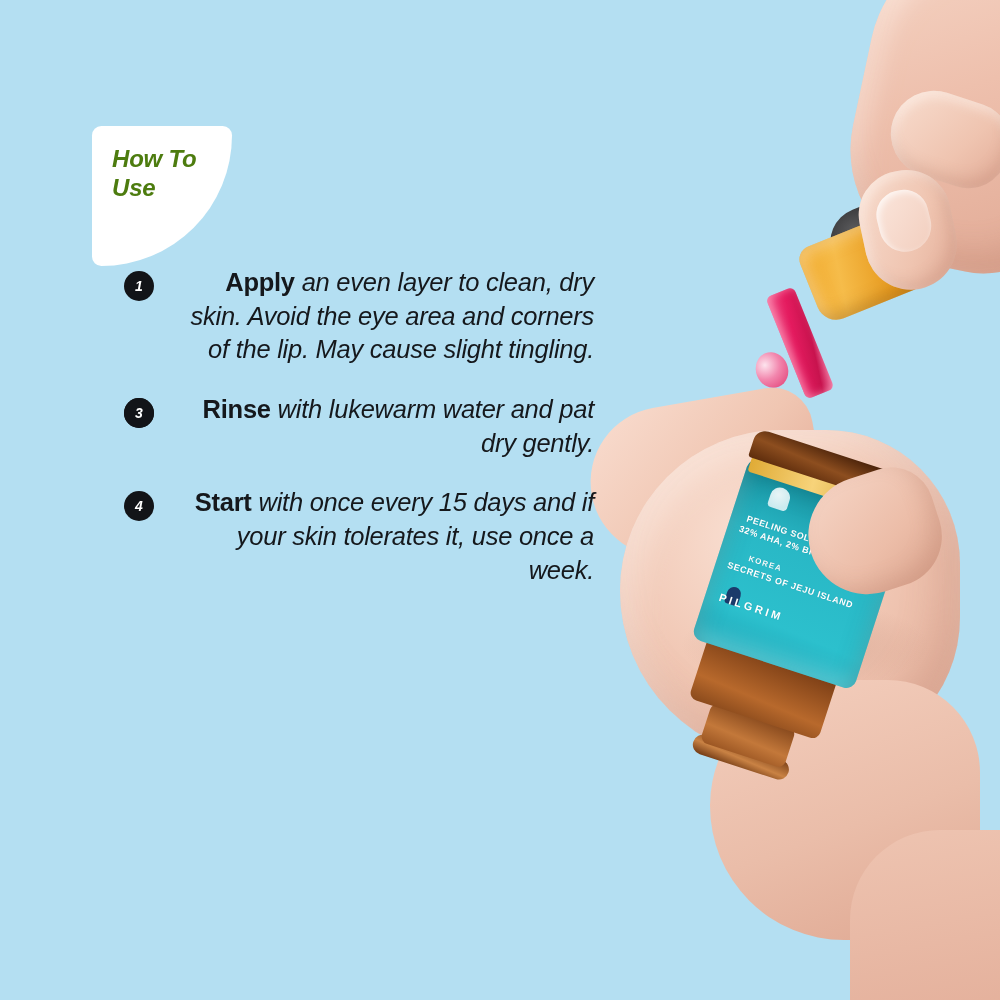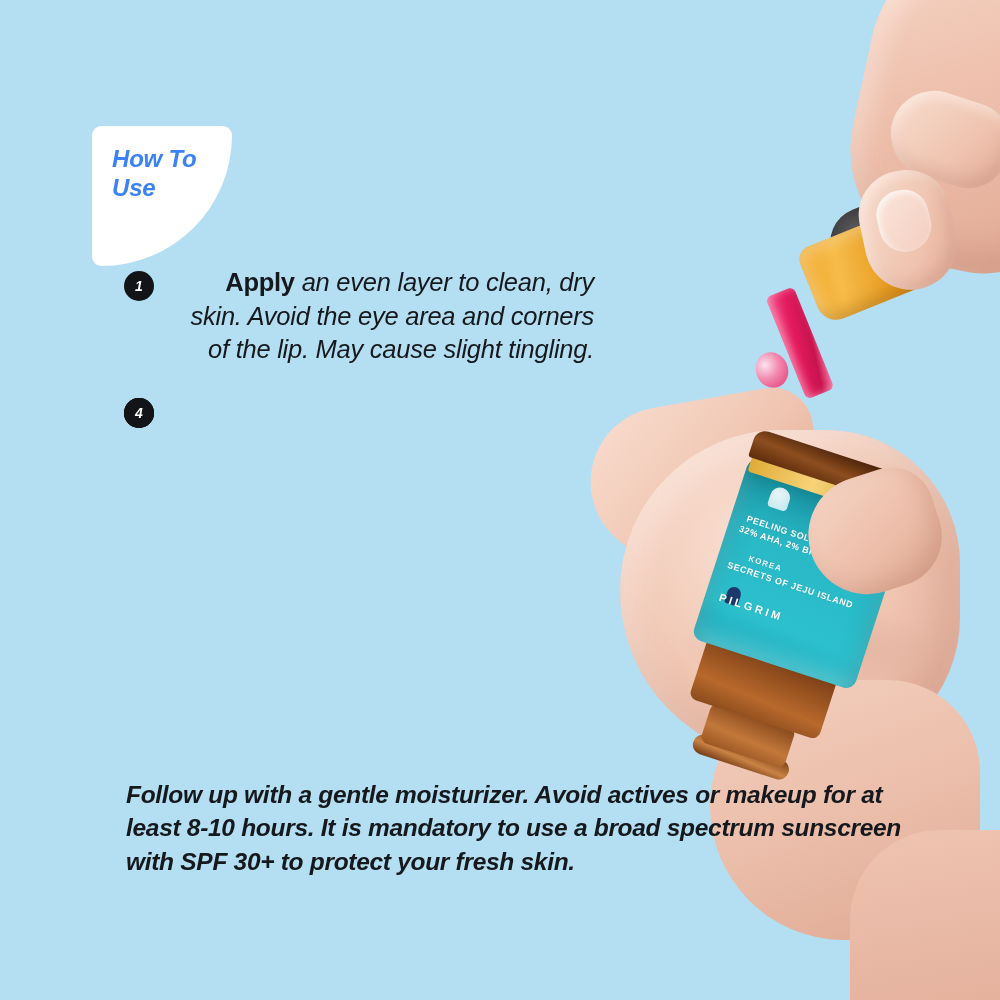--- a/index.html
+++ b/index.html
@@ -34,21 +34,21 @@
     z-index: 5;
   }
   .howto-title {
     position: absolute;
     left: 20px;
     top: 18px;
     font-size: 24px;
     font-style: italic;
     font-weight: 700;
     line-height: 1.22;
-    color: #3b82f6;
+    color: #4d7c0f;
     letter-spacing: -0.2px;
     white-space: pre-line;
   }
 
   
   .steps {
     position: absolute;
     left: 124px;
     top: 266px;
     width: 470px;
@@ -421,23 +421,24 @@
       <div class="step-badge">1</div>
       <div class="step-text"><span class="lead">Apply</span><span> an even layer to clean, dry skin. Avoid the eye area and corners of the lip. May cause slight tingling.</span></div>
     </div>
 
     <div class="step">
       <div class="step-badge">2</div>
     </div>
 
     <div class="step">
       <div class="step-badge">3</div>
+      <div class="step-text"><span class="lead">Rinse</span><span> with lukewarm water and pat dry gently.</span></div>
     </div>
 
     <div class="step">
       <div class="step-badge">4</div>
+      <div class="step-text"><span class="lead">Start</span><span> with once every 15 days and if your skin tolerates it, use once a week.</span></div>
     </div>
 
   </div>
 
-  <div class="footnote">Follow up with a gentle moisturizer. Avoid actives or makeup for at least 8-10 hours. It is mandatory to use a broad spectrum sunscreen with SPF 30+ to protect your fresh skin.</div>
 
 </div>
 
 </body></html>

